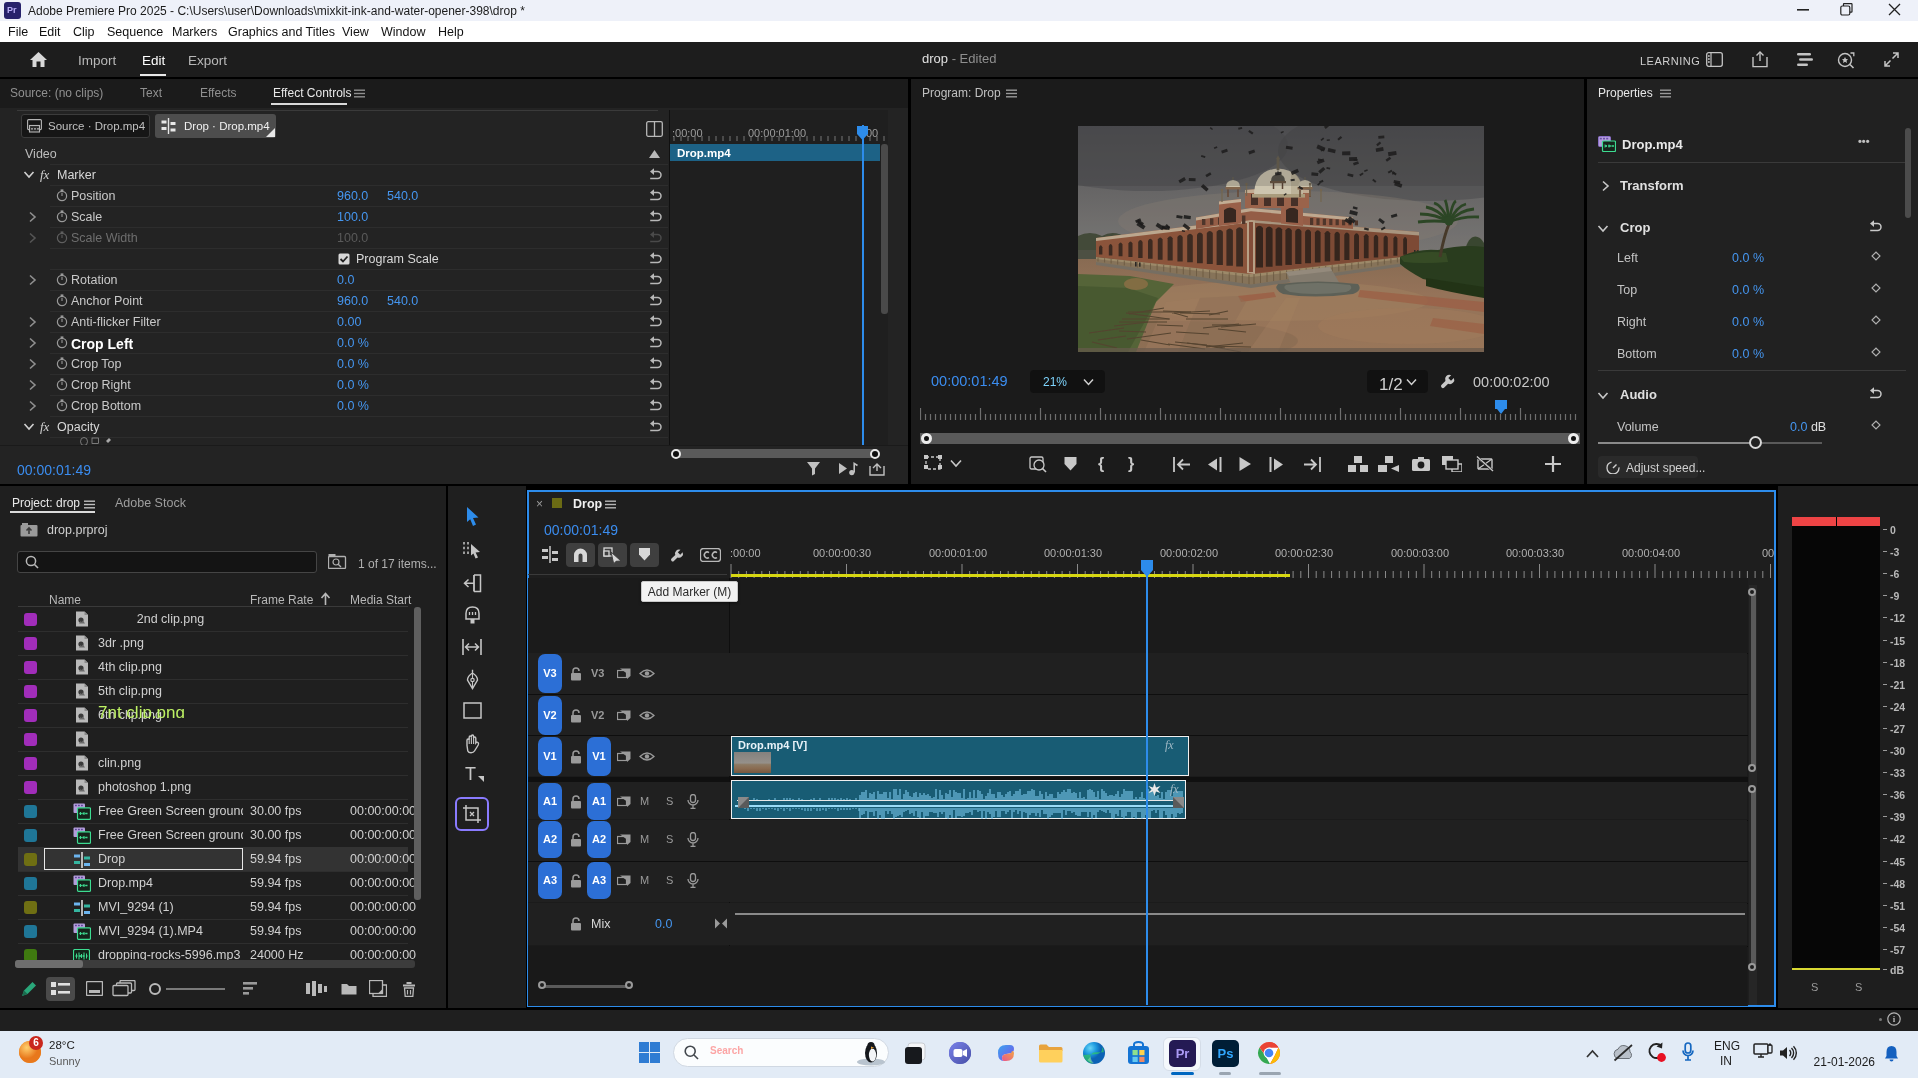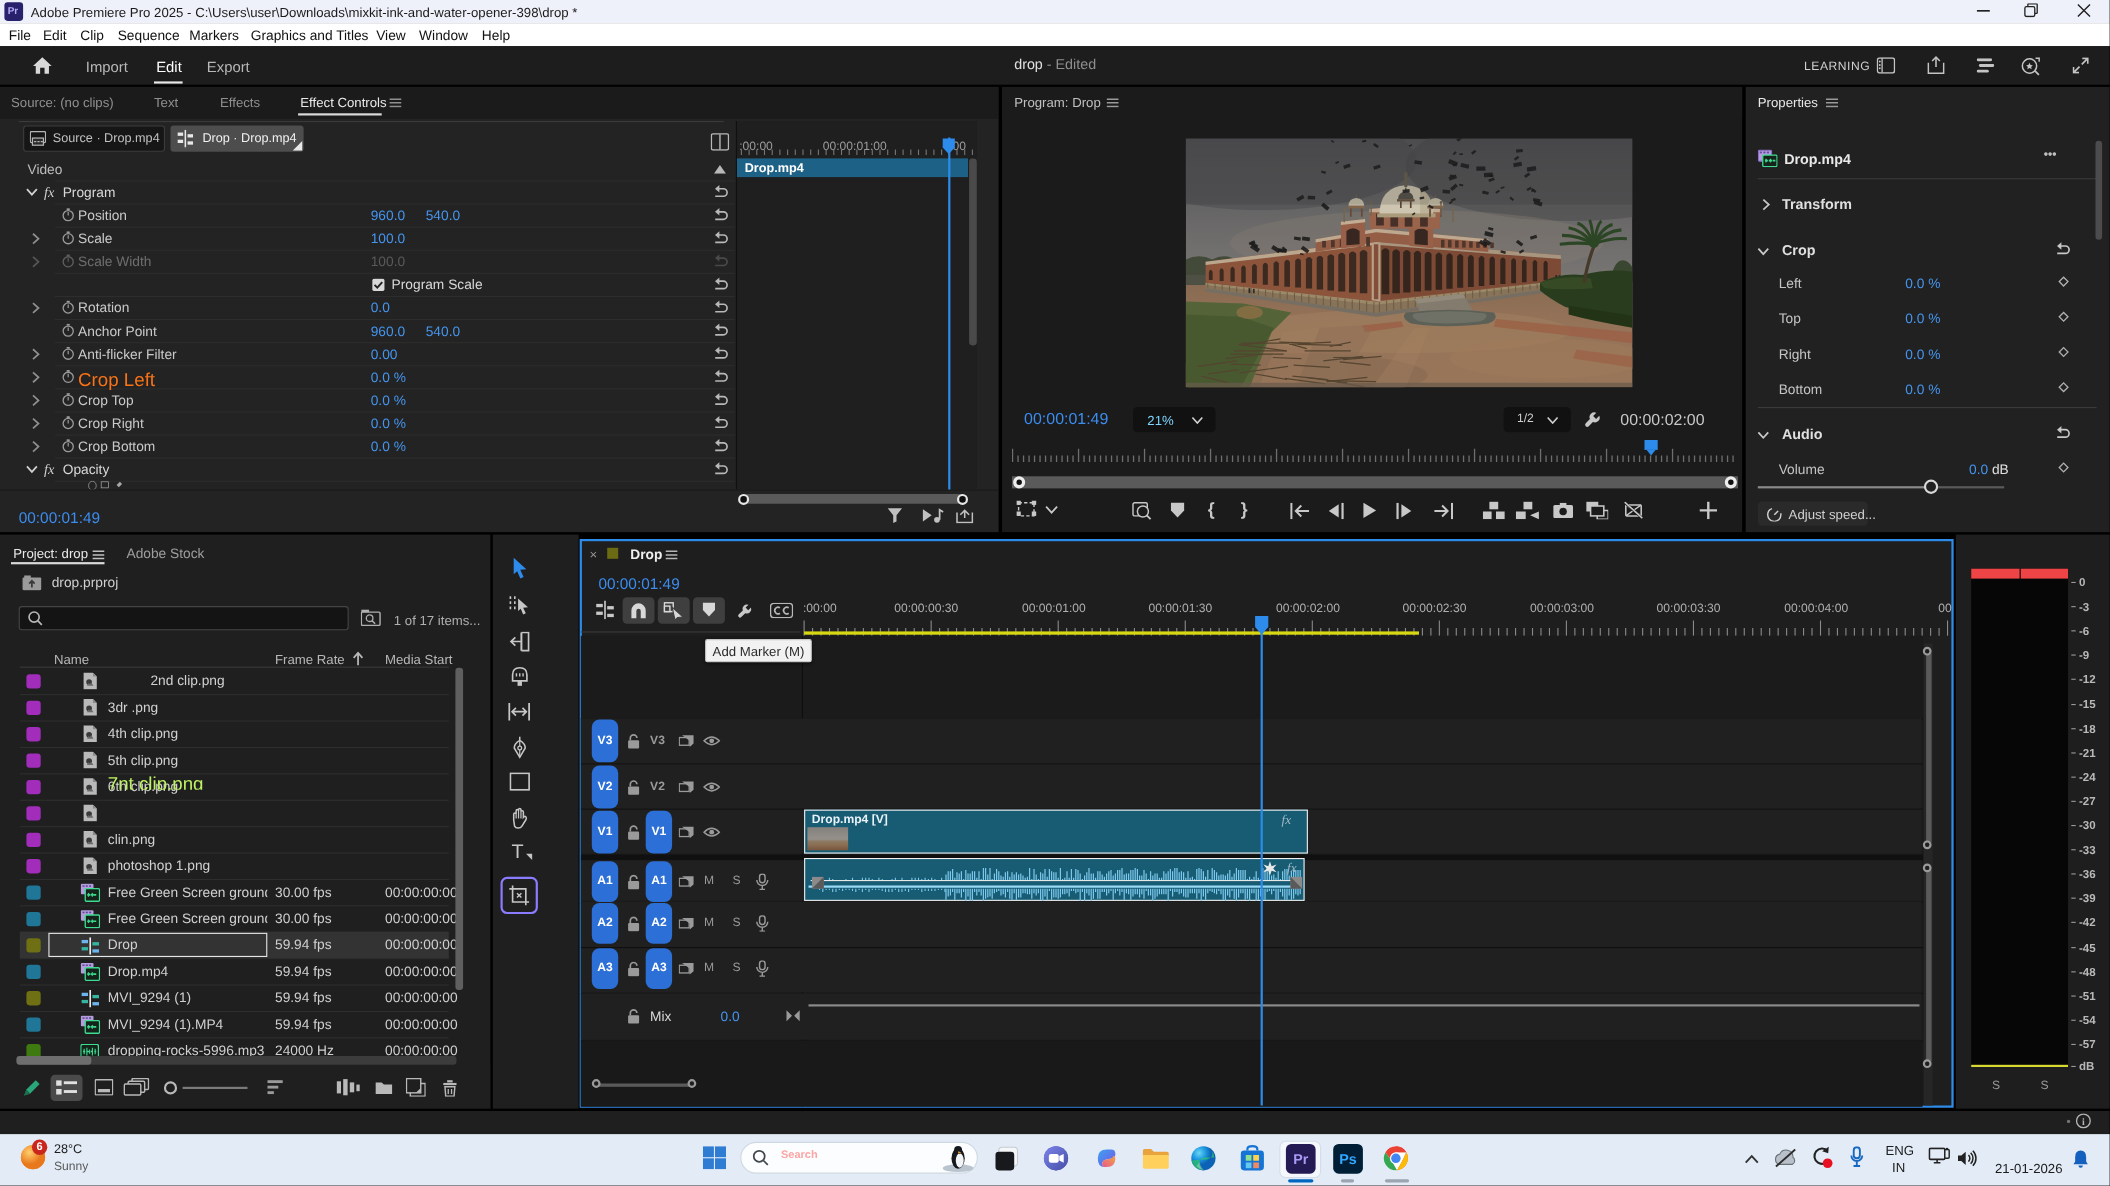--- a/index.html
+++ b/index.html
@@ -101,21 +101,21 @@
 <div style="position:absolute;left:50px;top:164px;width:618px;height:1px;background:#2d2d2d;"></div>
 <div style="position:absolute;left:25px;top:148px;font-size:12.5px;color:#bdbdbd;font-weight:400;white-space:nowrap;line-height:1;">Video</div>
 <svg style="position:absolute;left:649px;top:150px;" width="11" height="8" viewBox="0 0 11 8">
     <path d="M0 8 L5.5 0 L11 8 Z" fill="#b8b8b8"></path>
   </svg>
 <div style="position:absolute;left:50px;top:185px;width:618px;height:1px;background:#2d2d2d;"></div>
 <svg style="position:absolute;left:23px;top:169px;" width="12" height="12" viewBox="0 0 12 12">
     <path d="M1.5 3 L6 8 L10.5 3" fill="none" stroke="#d0d0d0" stroke-width="1.6"></path>
   </svg>
 <div style="position:absolute;left:40px;top:168px;font-size:13px;color:#d0d0d0;font-weight:400;white-space:nowrap;line-height:1;font-family:'Liberation Serif',serif;"><i>fx</i></div>
-<div style="position:absolute;left:57px;top:169px;font-size:12.5px;color:#d8d8d8;font-weight:400;white-space:nowrap;line-height:1;">Program</div>
+<div style="position:absolute;left:57px;top:169px;font-size:12.5px;color:#d8d8d8;font-weight:400;white-space:nowrap;line-height:1;">Marker</div>
 <svg style="position:absolute;left:648px;top:168px;" width="14" height="13" viewBox="0 0 14 13">
     <path d="M5 3.6 L9.6 3.6 A3.4 3.4 0 0 1 9.6 10.4 L2.2 10.4" fill="none" stroke="#b8b8b8" stroke-width="1.5"></path>
     <path d="M6 0.2 L2 3.6 L6 7 Z" fill="#b8b8b8"></path>
   </svg>
 <div style="position:absolute;left:50px;top:206px;width:618px;height:1px;background:#2d2d2d;"></div>
 <svg style="position:absolute;left:56px;top:189px;" width="12" height="14" viewBox="0 0 12 14">
     <circle cx="6" cy="7" r="4.6" fill="none" stroke="#9a9a9a" stroke-width="1.2"></circle>
     <rect x="4.6" y="0.4" width="2.8" height="1.6" fill="#9a9a9a"></rect>
     <line x1="6" y1="7" x2="6" y2="3.8" stroke="#9a9a9a" stroke-width="1.1"></line>
   </svg>
@@ -211,21 +211,21 @@
   </svg>
 <div style="position:absolute;left:50px;top:353px;width:618px;height:1px;background:#2d2d2d;"></div>
 <svg style="position:absolute;left:27px;top:337px;" width="11" height="12" viewBox="0 0 11 12">
     <path d="M3 1.5 L8 6 L3 10.5" fill="none" stroke="#8f8f8f" stroke-width="1.6"></path>
   </svg>
 <svg style="position:absolute;left:56px;top:336px;" width="12" height="14" viewBox="0 0 12 14">
     <circle cx="6" cy="7" r="4.6" fill="none" stroke="#9a9a9a" stroke-width="1.2"></circle>
     <rect x="4.6" y="0.4" width="2.8" height="1.6" fill="#9a9a9a"></rect>
     <line x1="6" y1="7" x2="6" y2="3.8" stroke="#9a9a9a" stroke-width="1.1"></line>
   </svg>
-<div style="position:absolute;left:71px;top:337px;font-size:17px;color:#f97316;font-weight:400;white-space:nowrap;line-height:1;">Crop Left</div>
+<div style="position:absolute;left:71px;top:337px;font-size:14px;color:#ffffff;font-weight:700;white-space:nowrap;line-height:1;">Crop Left</div>
 <div style="position:absolute;left:337px;top:337px;font-size:12.5px;color:#4596f0;font-weight:400;white-space:nowrap;line-height:1;">0.0 %</div>
 <svg style="position:absolute;left:648px;top:336px;" width="14" height="13" viewBox="0 0 14 13">
     <path d="M5 3.6 L9.6 3.6 A3.4 3.4 0 0 1 9.6 10.4 L2.2 10.4" fill="none" stroke="#b8b8b8" stroke-width="1.5"></path>
     <path d="M6 0.2 L2 3.6 L6 7 Z" fill="#b8b8b8"></path>
   </svg>
 <div style="position:absolute;left:50px;top:374px;width:618px;height:1px;background:#2d2d2d;"></div>
 <svg style="position:absolute;left:27px;top:358px;" width="11" height="12" viewBox="0 0 11 12">
     <path d="M3 1.5 L8 6 L3 10.5" fill="none" stroke="#8f8f8f" stroke-width="1.6"></path>
   </svg>
 <svg style="position:absolute;left:56px;top:357px;" width="12" height="14" viewBox="0 0 12 14">
@@ -658,21 +658,21 @@
     <rect width="406" height="226" fill="#000" opacity="0.05"></rect>
     <rect width="406" height="60" fill="#2a2a2e" opacity="0.18"></rect>
   </svg>
 <div style="position:absolute;left:931px;top:374px;font-size:14.5px;color:#3b8df0;font-weight:400;white-space:nowrap;line-height:1;">00:00:01:49</div>
 <div style="position:absolute;left:1030px;top:370px;width:75px;height:23px;background:#111111;border-radius:4px;"></div>
 <div style="position:absolute;left:1043px;top:376px;font-size:12px;color:#7dd3fc;font-weight:400;white-space:nowrap;line-height:1;">21%</div>
 <svg style="position:absolute;left:1083px;top:378px;" width="11" height="8" viewBox="0 0 11 8">
     <path d="M1 1.5 L5.5 6.5 L10 1.5" fill="none" stroke="#cfcfcf" stroke-width="1.5"></path>
   </svg>
 <div style="position:absolute;left:1367px;top:370px;width:61px;height:23px;background:#111111;border-radius:4px;"></div>
-<div style="position:absolute;left:1379px;top:376px;font-size:11px;color:#cfcfcf;font-weight:400;white-space:nowrap;line-height:1;">1/2</div>
+<div style="position:absolute;left:1379px;top:376px;font-size:17px;color:#cfcfcf;font-weight:400;white-space:nowrap;line-height:1;">1/2</div>
 <svg style="position:absolute;left:1406px;top:378px;" width="11" height="8" viewBox="0 0 11 8">
     <path d="M1 1.5 L5.5 6.5 L10 1.5" fill="none" stroke="#cfcfcf" stroke-width="1.5"></path>
   </svg>
 <svg style="position:absolute;left:1440px;top:373px;" width="17" height="17" viewBox="0 0 17 17">
     <path d="M11.2 2.2 a4.4 4.4 0 0 0 -5.8 5.8 L1.6 11.8 a1.9 1.9 0 0 0 2.7 2.7 L8.1 10.7 a4.4 4.4 0 0 0 5.8 -5.8 L11 7.8 L8.3 5.1 Z" fill="#c8c8c8"></path>
   </svg>
 <div style="position:absolute;left:1473px;top:375px;font-size:14.5px;color:#c8c8c8;font-weight:400;white-space:nowrap;line-height:1;">00:00:02:00</div>
 <svg style="position:absolute;left:920px;top:402px;" width="660" height="18" viewBox="0 0 660 18">
     <line x1="0.5" y1="6" x2="0.5" y2="18" stroke="#6e6e6e" stroke-width="1.2"></line>
     <line x1="5.5" y1="12" x2="5.5" y2="18" stroke="#6e6e6e" stroke-width="1.2"></line>

